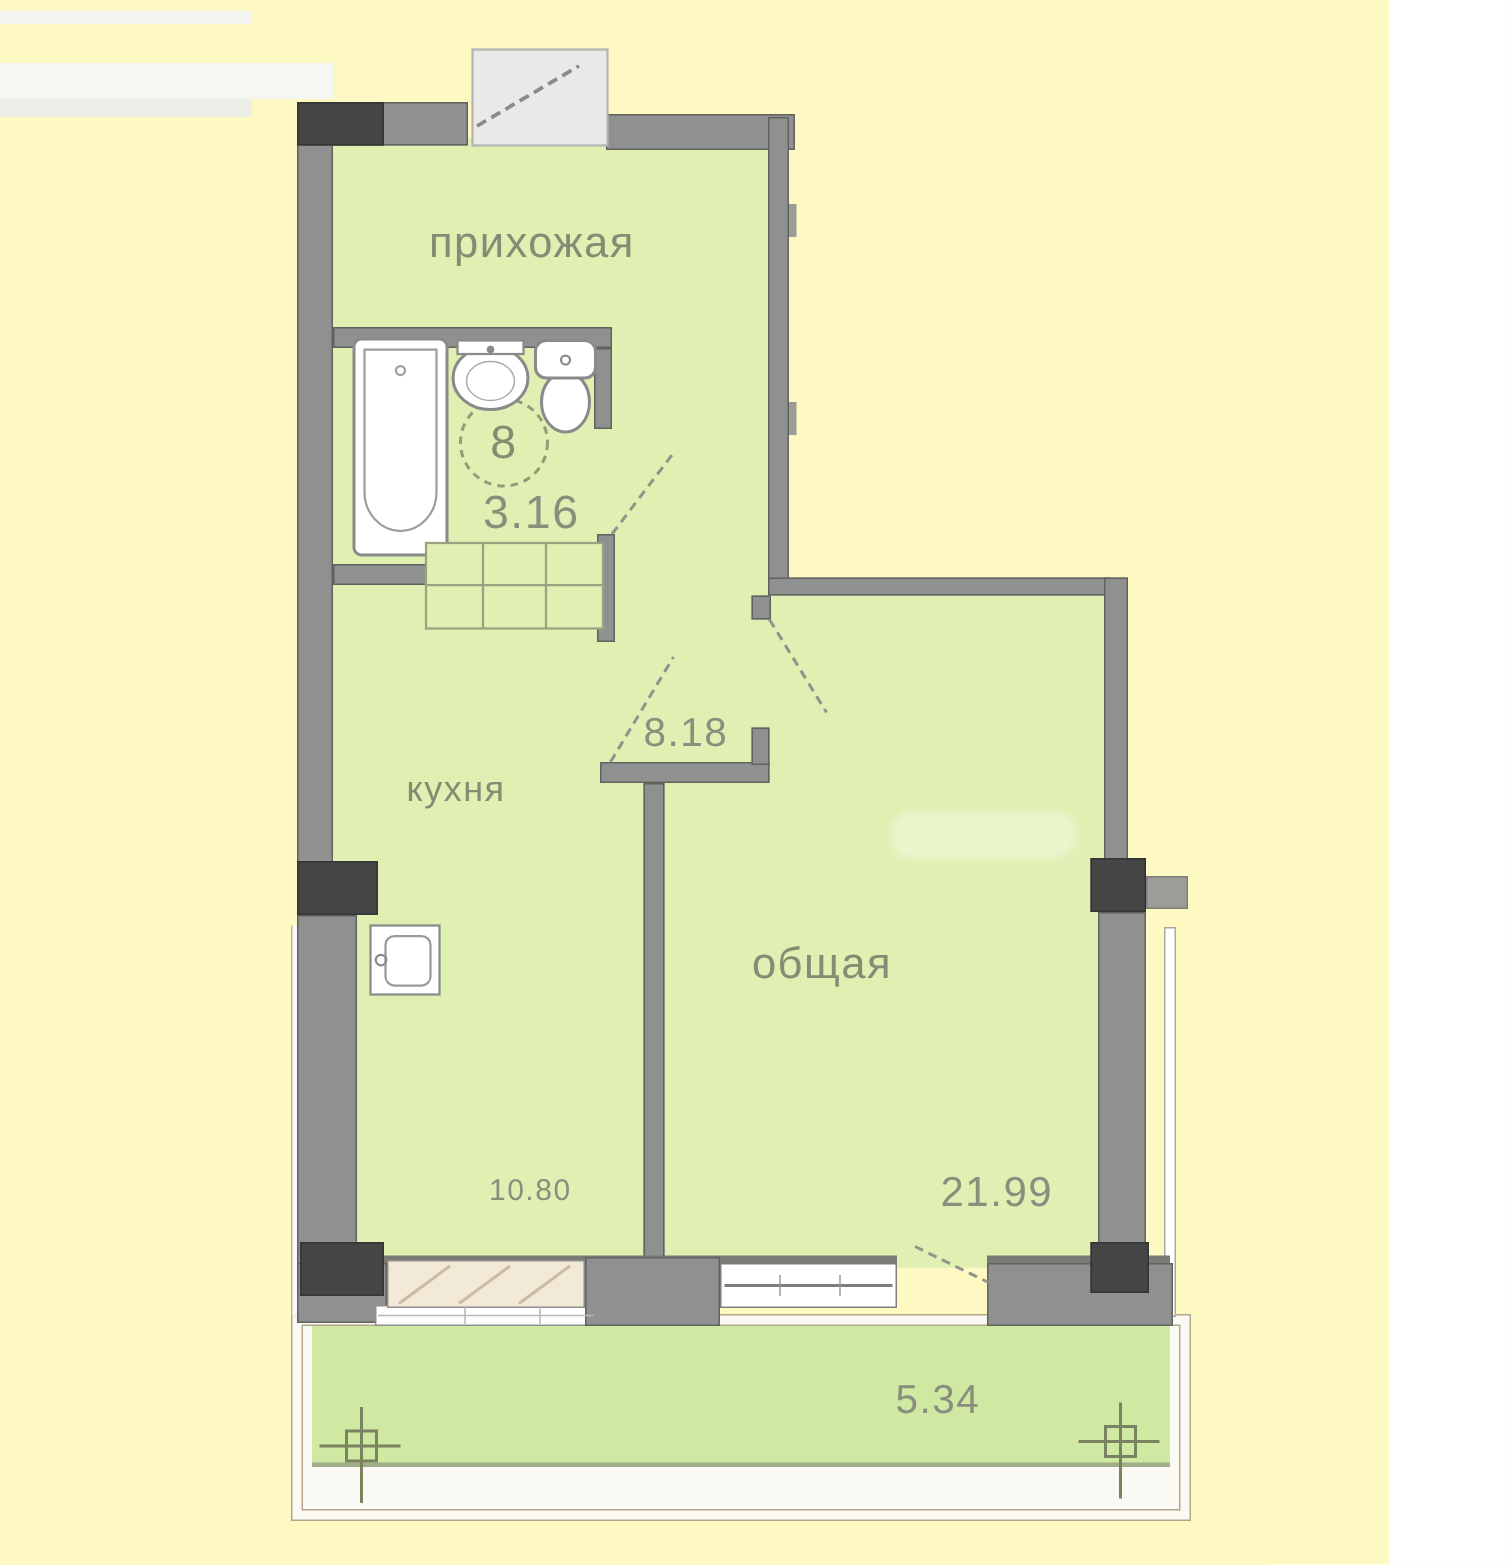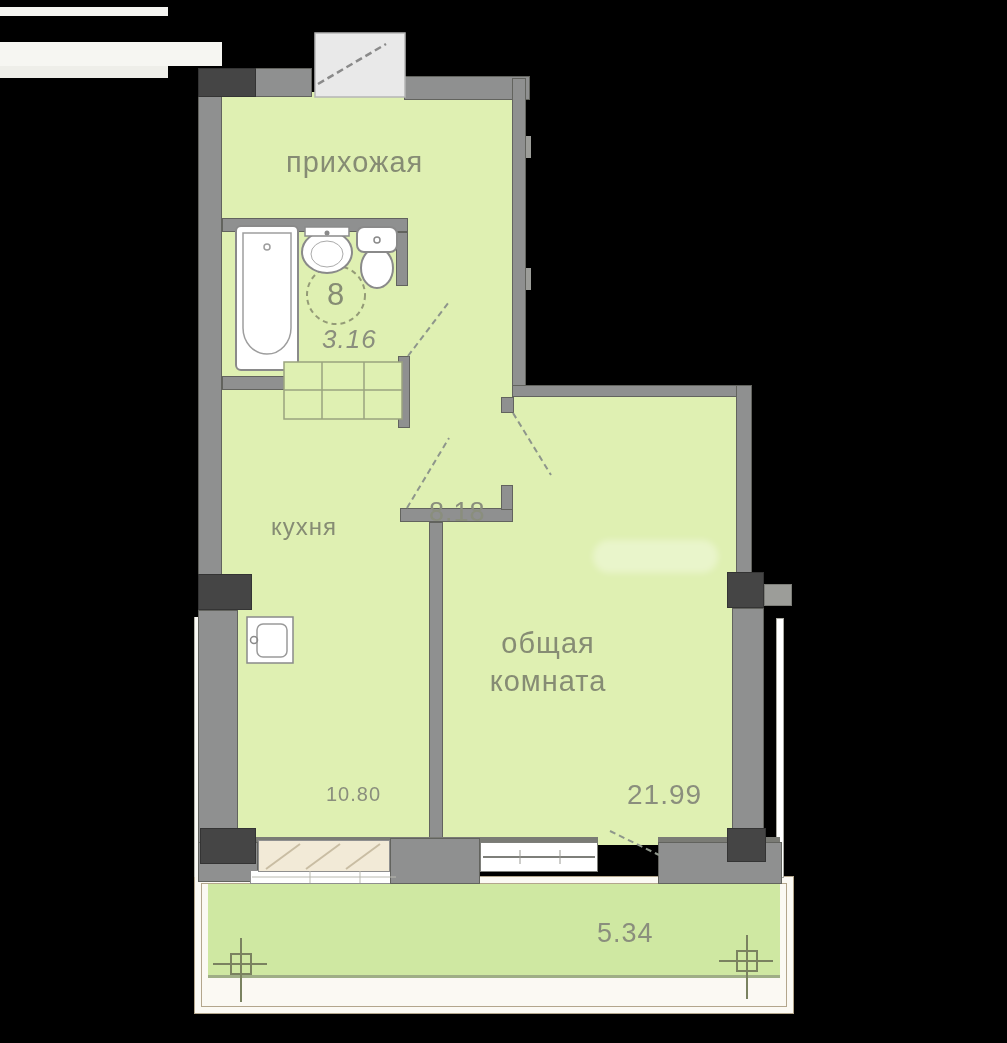--- a/index.html
+++ b/index.html
@@ -1,16 +1,16 @@
 <!DOCTYPE html>
 <html><head>
 <meta charset="utf-8">
 <style>
   html,body{margin:0;padding:0;background:#ffffff;}
-  #stage{position:relative;width:1007px;height:1043px;background:#000000;overflow:hidden;
+  #stage{position:relative;width:926px;height:1043px;background:#fef9c3;overflow:hidden;
          font-family:"Liberation Sans", sans-serif;}
   .abs{position:absolute;box-sizing:border-box;}
   .wall{position:absolute;box-sizing:border-box;background:#8f9090;border:1px solid #62635e;}
   .wall-plain{position:absolute;box-sizing:border-box;background:#9c9d99;}
   .col{position:absolute;box-sizing:border-box;background:#454545;border:1px solid #343434;}
   .floor{position:absolute;background:#dff0b2;}
   .lbl{position:absolute;color:#868c74;white-space:nowrap;letter-spacing:1px;}
   .num{color:#8a8e7d;}
   svg.overlay{position:absolute;left:0;top:0;width:1007px;height:1043px;}
   .wm{position:absolute;}
@@ -144,23 +144,22 @@
     <g stroke="#7a8260" stroke-width="2" fill="none">
       <rect x="737" y="951" width="20" height="20"></rect>
       <line x1="747" y1="935" x2="747" y2="999"></line>
       <line x1="719" y1="961" x2="773" y2="961"></line>
     </g>
   </svg>
 
   <div class="smudge" style="left:593px;top:540px;width:125px;height:33px;"></div>
 
   <div class="lbl" style="left:286px;top:146px;font-size:29px;">прихожая</div>
-  <div class="lbl num" style="left:322px;top:324px;font-size:26px;font-style:italic;">3.16</div>
+  <div class="lbl num" style="left:322px;top:324px;font-size:31px;">3.16</div>
   <div class="lbl" style="left:321px;top:277px;width:30px;text-align:center;font-size:31px;">8</div>
-  <div class="lbl num" style="left:429px;top:473px;font-size:27px;margin-top:24px;">8.18</div>
+  <div class="lbl num" style="left:429px;top:473px;font-size:27px;">8.18</div>
   <div class="lbl" style="left:271px;top:513px;font-size:24px;">кухня</div>
   <div class="lbl" style="left:488px;top:627px;width:120px;text-align:center;font-size:29px;">общая</div>
-  <div class="lbl" style="left:477px;top:665px;width:142px;text-align:center;font-size:29px;">комната</div>
   <div class="lbl num" style="left:326px;top:783px;font-size:20px;">10.80</div>
   <div class="lbl num" style="left:627px;top:779px;font-size:28px;">21.99</div>
   <div class="lbl num" style="left:597px;top:918px;font-size:27px;">5.34</div>
 
 </div>
 
 </body></html>

